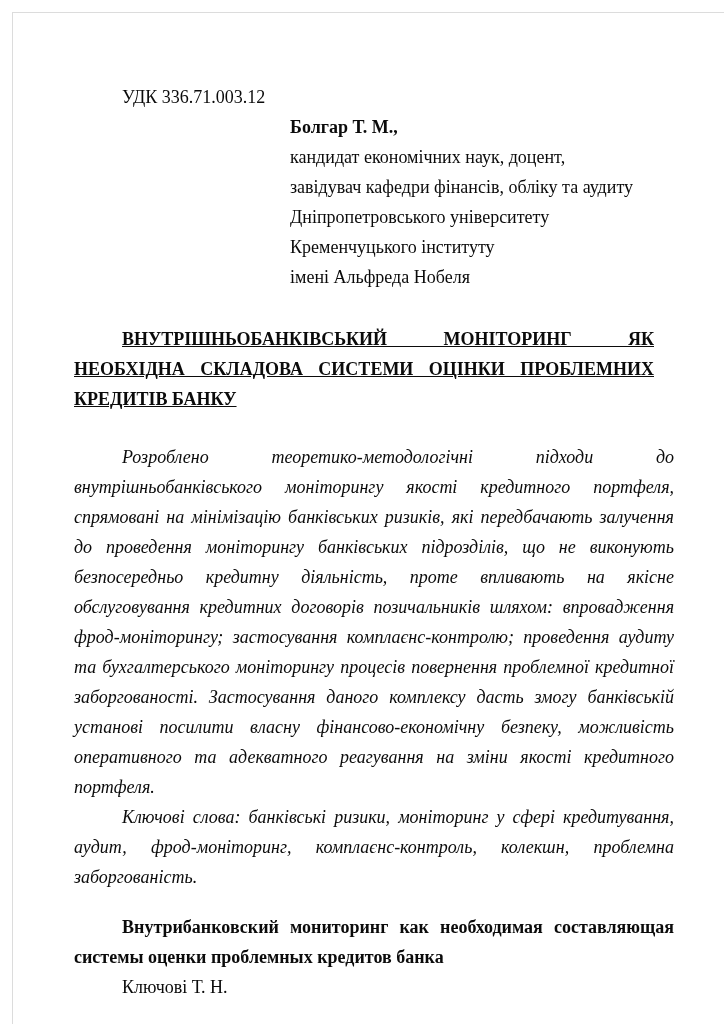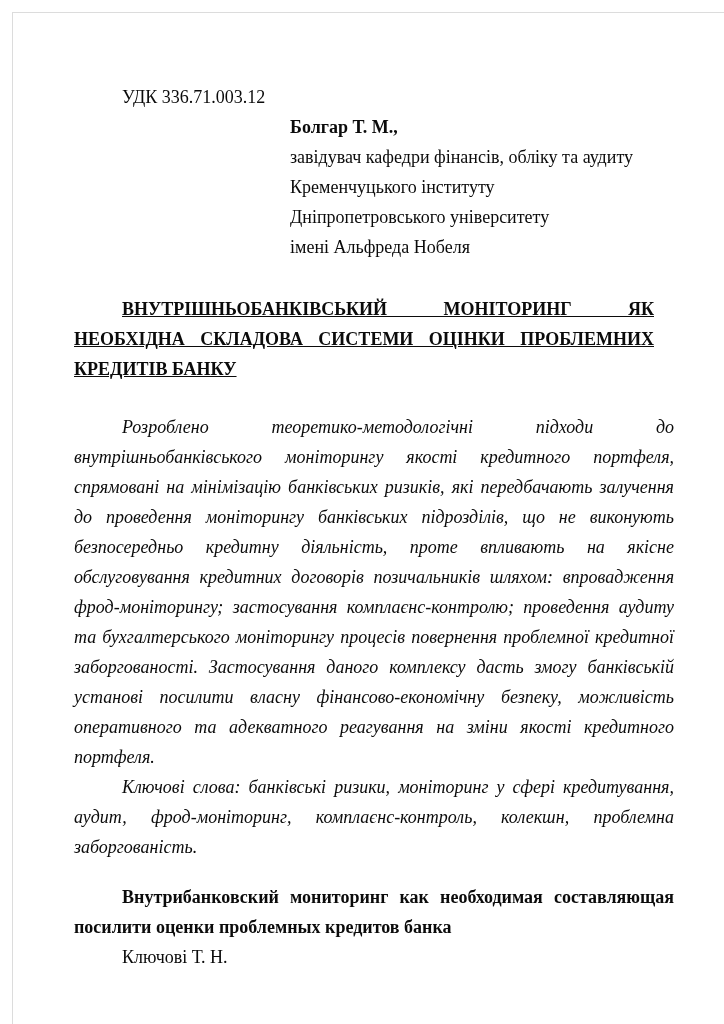--- a/index.html
+++ b/index.html
@@ -83,30 +83,31 @@
 </style>
 </head>
 <body>
 
 <div class="page">
 
   <p class="udc-line indent">УДК 336.71.003.12</p>
 
   <div class="author-block">
     <p class="name">Болгар Т. М.,</p>
+    <p>кандидат економічних наук, доцент,</p>
     <p>завідувач кафедри фінансів, обліку та аудиту</p>
+    <p>Дніпропетровського університету</p>
     <p>Кременчуцького інституту</p>
-    <p>Дніпропетровського університету</p>
     <p>імені Альфреда Нобеля</p>
   </div>
 
   <h1 class="title-ua">ВНУТРІШНЬОБАНКІВСЬКИЙ МОНІТОРИНГ ЯК НЕОБХІДНА СКЛАДОВА СИСТЕМИ ОЦІНКИ ПРОБЛЕМНИХ КРЕДИТІВ БАНКУ</h1>
 
   <p class="abstract-ua">Розроблено теоретико-методологічні підходи до внутрішньобанківського моніторингу якості кредитного портфеля, спрямовані на мінімізацію банківських ризиків, які передбачають залучення до проведення моніторингу банківських підрозділів, що не виконують безпосередньо кредитну діяльність, проте впливають на якісне обслуговування кредитних договорів позичальників шляхом: впровадження фрод-моніторингу; застосування комплаєнс-контролю; проведення аудиту та бухгалтерського моніторингу процесів повернення проблемної кредитної заборгованості. Застосування даного комплексу дасть змогу банківській установі посилити власну фінансово-економічну безпеку, можливість оперативного та адекватного реагування на зміни якості кредитного портфеля.</p>
 
   <p class="keywords-ua"><span>Ключові слова:</span><span> банківські ризики, моніторинг у сфері кредитування, аудит, фрод-моніторинг, комплаєнс-контроль, колекшн, проблемна заборгованість.</span></p>
 
-  <h2 class="title-ru">Внутрибанковский мониторинг как необходимая составляющая посилити оценки проблемных кредитов банка</h2>
+  <h2 class="title-ru">Внутрибанковский мониторинг как необходимая составляющая системы оценки проблемных кредитов банка</h2>
 
   <p class="author-ru">Ключові Т. Н.</p>
 
 
 </div>
 
 </body></html>

